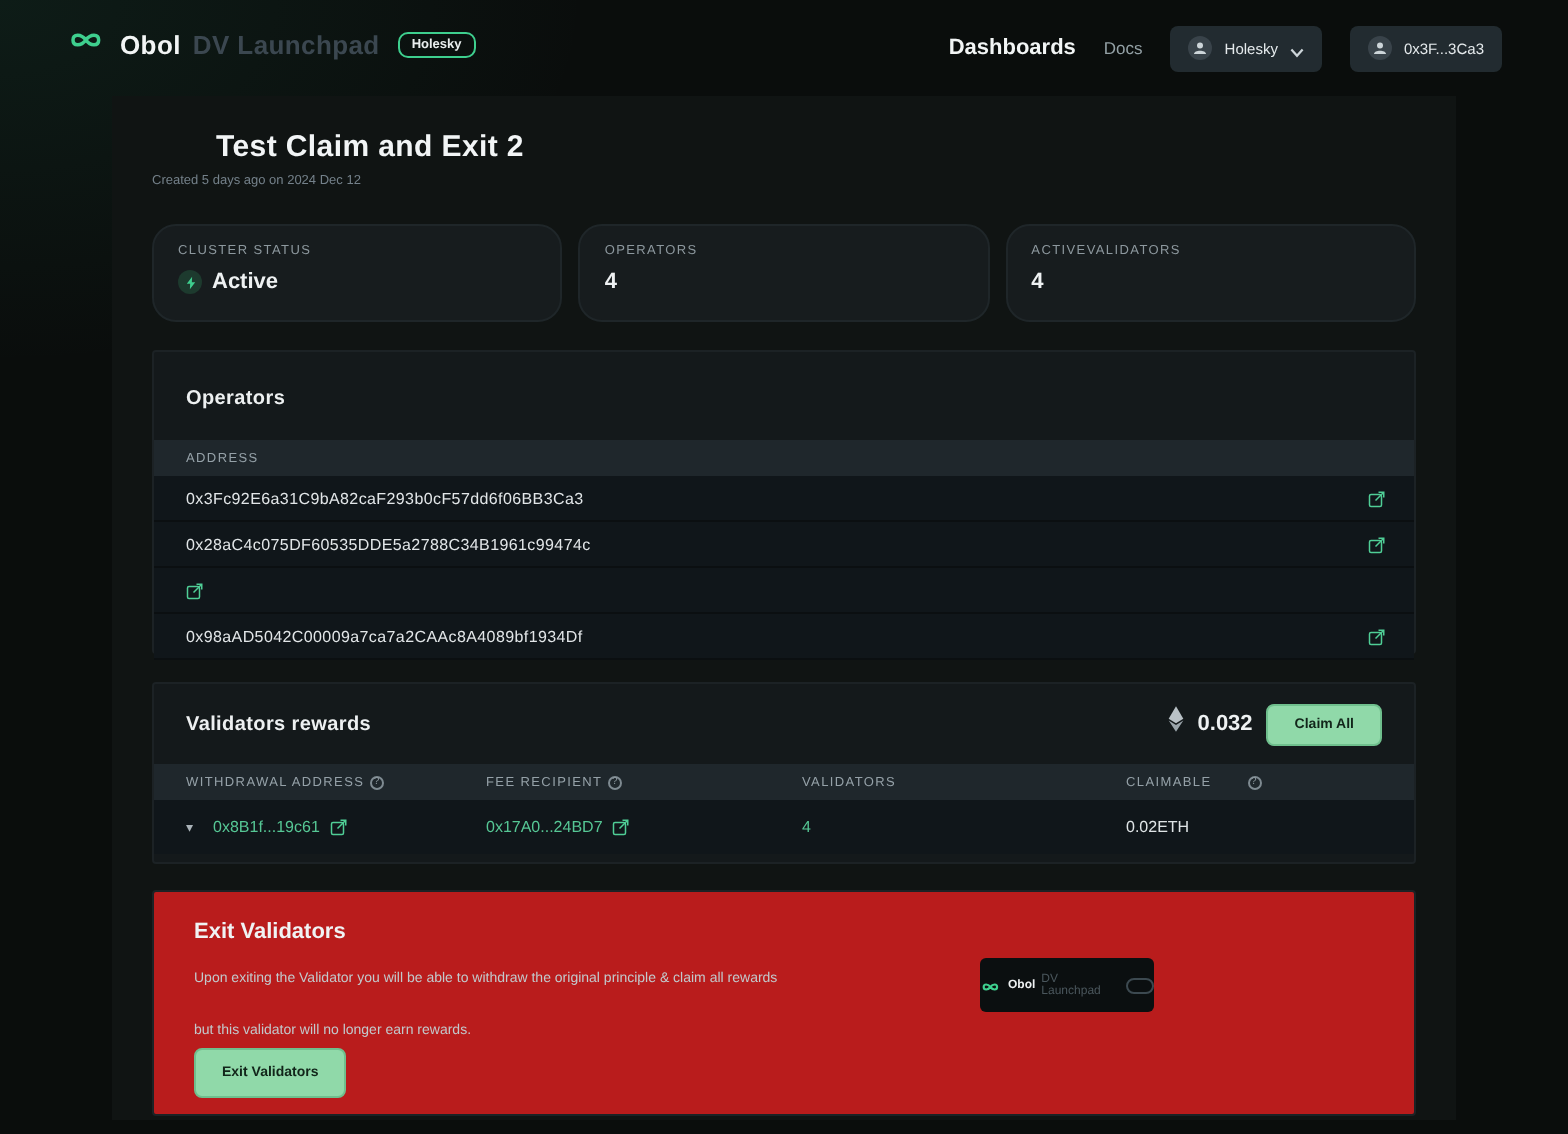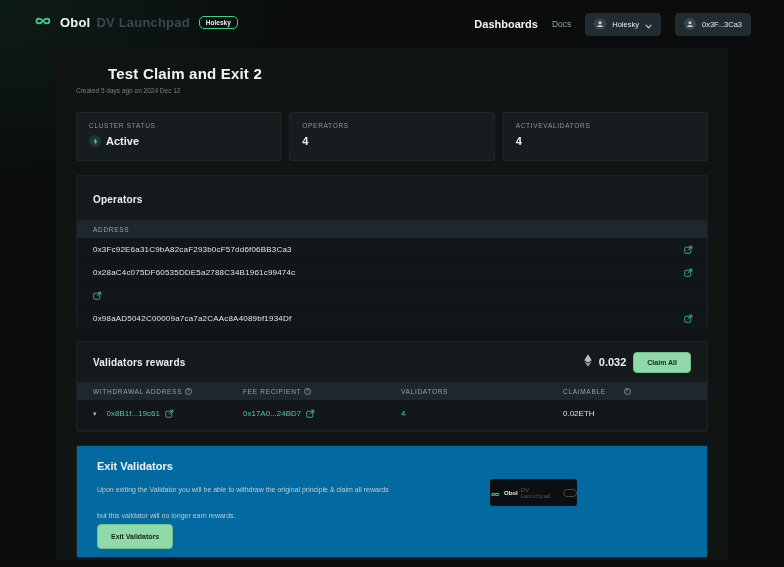--- a/index.html
+++ b/index.html
@@ -27,21 +27,21 @@
     background:#222b30; border:none; border-radius:4px; padding:0 9px; cursor:pointer;
   }
   .pill-btn .lbl { font-size:7.5px; color:#e5eaec; }
   .avatar { width:12px; height:12px; border-radius:50%; background:#39434a; display:flex; align-items:center; justify-content:center; }
   
   .main { position:absolute; left:56px; top:48px; width:672px; height:512px; background:#101413; }
   .page-title { position:absolute; left:20px; top:17px; font-size:15px; font-weight:bold; color:#f2f5f6; letter-spacing:0.2px;margin-left:32px; }
   .page-subtitle { position:absolute; left:20px; top:39px; font-size:6.5px; color:#74818a; }
   
   .stats { position:absolute; left:20px; top:64px; width:632px; display:flex; gap:8px; }
-  .stat-card { flex:1; height:49px; background:#171c1e; border:1px solid #1f2629; border-radius:2px; padding:9px 12px; }
+  .stat-card { flex:1; height:49px; background:#171c1e; border:1px solid #1f2629; border-radius:12px; padding:9px 12px; }
   .stat-label { font-size:6.5px; letter-spacing:0.7px; color:#8d989e; text-transform:uppercase; }
   .stat-value { margin-top:6px; display:flex; align-items:center; gap:5px; font-size:11px; font-weight:bold; color:#eef1f2; }
   .status-dot { width:12px; height:12px; border-radius:50%; background:#1d3a2e; display:flex; align-items:center; justify-content:center; }
   
   .section { position:absolute; left:20px; width:632px; background:#14191b; border:1px solid #1c2225; border-radius:2px; }
   .sec-operators { top:127px; height:152px; }
   .sec-title { font-size:10px; font-weight:bold; color:#edf0f1; letter-spacing:0.2px; }
   .ops-head { padding:13px 16px; }
   .thead-row { height:18px; background:#1f272c; display:flex; align-items:center; padding:0 16px; }
   .th { font-size:6.5px; letter-spacing:0.7px; color:#95a1a8; text-transform:uppercase; display:flex; align-items:center; gap:3px; }
@@ -58,21 +58,21 @@
   }
   .btn-claim { font-size:7px; padding:6px 13px; }
   .grid-cols { display:grid; grid-template-columns:150px 158px 162px 1fr; align-items:center; padding:0 16px; }
   .rw-thead { height:18px; background:#1f272c; }
   .rw-row { height:27px; background:#10161a; }
   .green-link { font-size:8px; color:#56c795; display:flex; align-items:center; gap:5px; }
   .cell-white { font-size:8px; color:#dfe4e6; }
   .qmark { width:7px; height:7px; border:1px solid #7e8a91; border-radius:50%; color:#8d999f; font-size:5px; display:inline-flex; align-items:center; justify-content:center; }
   .caret { color:#aab3b8; font-size:7px; margin-right:5px; }
   
-  .sec-exit { top:397px; height:113px; background:#0369a1; }
+  .sec-exit { top:397px; height:113px; background:#b91c1c; }
   .exit-title { position:absolute; left:20px; top:14px; font-size:11px; font-weight:bold; color:#f0f3f4; }
   .exit-p1 { position:absolute; left:20px; top:40px; font-size:7px; color:#c2c9cc; }
   .exit-p2 { position:absolute; left:20px; top:66px; font-size:7px; color:#c2c9cc; }
   .btn-exit { position:absolute; left:20px; top:78px; font-size:7px; padding:8px 13px; }
   .mini-logo { position:absolute; left:413px; top:33px; width:87px; height:27px; background:#0b0f10; border-radius:3px; display:flex; align-items:center; justify-content:center; gap:3px; }
   .mini-logo .obol { font-size:6px; font-weight:bold; color:#eef1f2; }
   .mini-logo .dv { font-size:6px; color:#4a565c; }
   .mini-pill { width:14px; height:8px; border:1px solid #3c4950; border-radius:4px; }
   .icon-btn { background:none; border:none; padding:0; cursor:pointer; display:flex; align-items:center; }
 </style>

